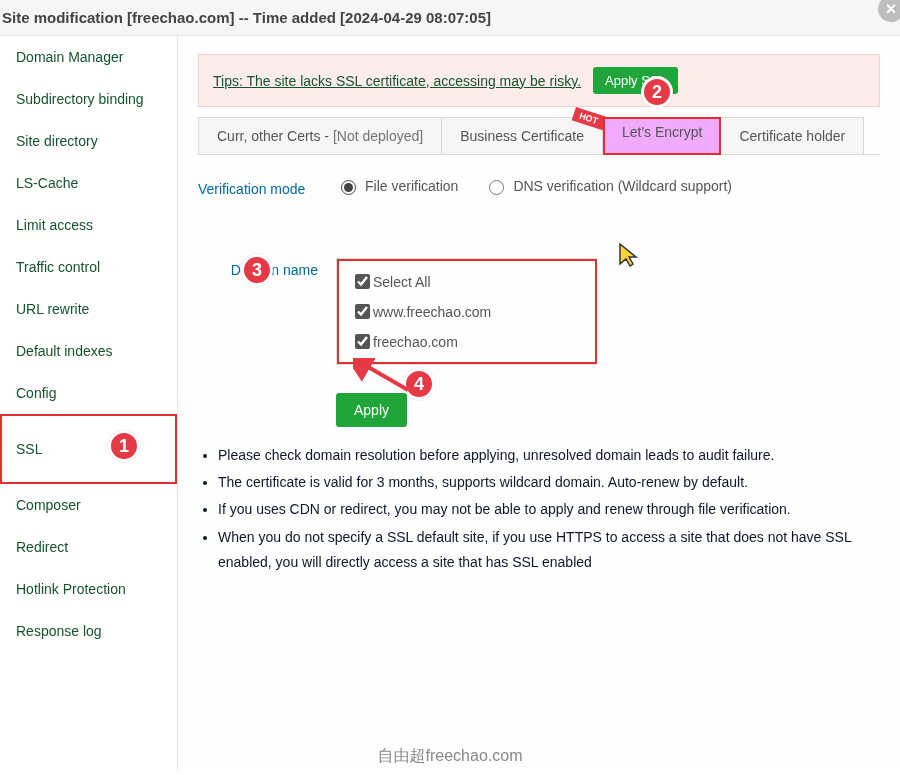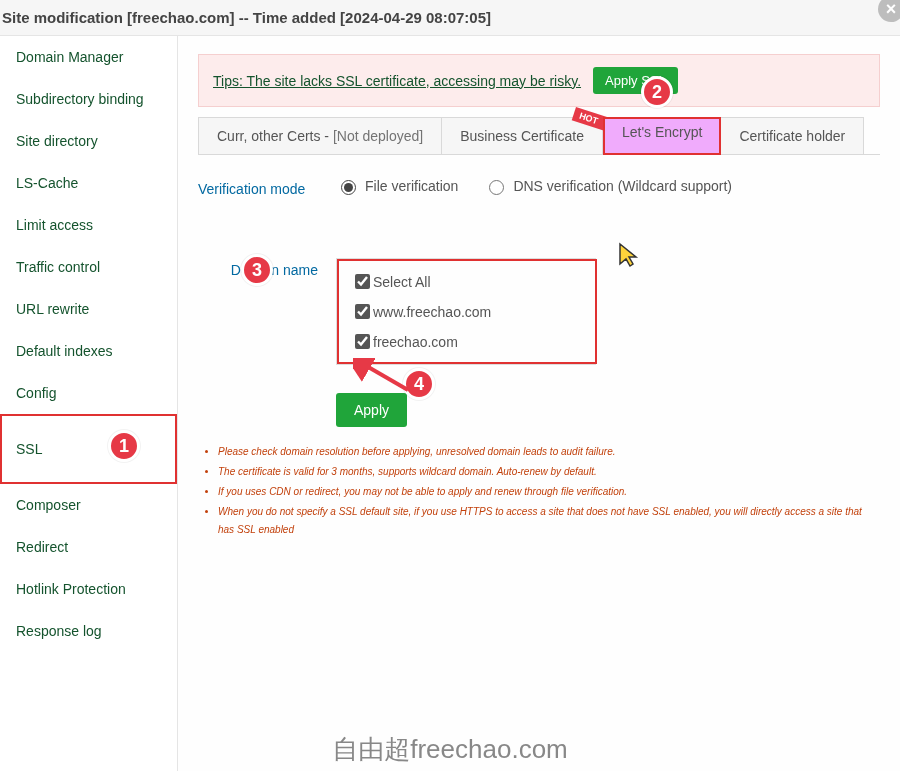--- a/index.html
+++ b/index.html
@@ -53,33 +53,33 @@
   .radios label{display:flex;align-items:center;gap:6px;cursor:pointer;}
   input[type=radio]{width:15px;height:15px;accent-color:#444;}
 
   .domain-box{border:2px solid var(--highlight);width:260px;padding:10px 12px;display:flex;flex-direction:column;gap:9px;}
   .domain-wrap{border:1px solid #ddd;padding:0;width:260px;}
   .chk{display:flex;align-items:center;font-size:14px;}
   .chk input{width:15px;height:15px;accent-color:#555;}
 
   .apply-btn{background:var(--green);color:#fff;border:none;border-radius:3px;padding:9px 18px;font-size:14px;cursor:pointer;}
 
-  ul.notes{margin:16px 0 0 0;padding-left:20px;color:#c2410c;font-size:10px;line-height:1.8;font-style:italic;}
+  ul.notes{margin:16px 0 0 0;padding-left:20px;color:#0f172a;font-size:14px;line-height:1.8;}
   ul.notes li{margin-bottom:2px;}
 
   
   .badge{position:absolute;width:32px;height:32px;border-radius:50%;background:var(--badge-red);border:3px solid #fff;color:#fff;display:flex;align-items:center;justify-content:center;font-weight:bold;font-size:18px;box-shadow:0 0 0 1px rgba(0,0,0,.05);}
 
   
   .cursor{position:absolute;}
 
   
   .arrow4{position:absolute;}
 
-  .watermark{position:absolute;bottom:8px;left:50%;transform:translateX(-50%);font-size:26px;color:#888;font-weight:500;}
+  .watermark{position:absolute;bottom:8px;left:50%;transform:translateX(-50%);font-size:16px;color:#888;font-weight:500;}
 </style>
 </head>
 <body>
 
 <div class="titlebar">
   <span>Site modification [freechao.com] -- Time added [2024-04-29 08:07:05]</span>
   <div class="close-x">×</div>
 </div>
 
 <div class="wrap">

